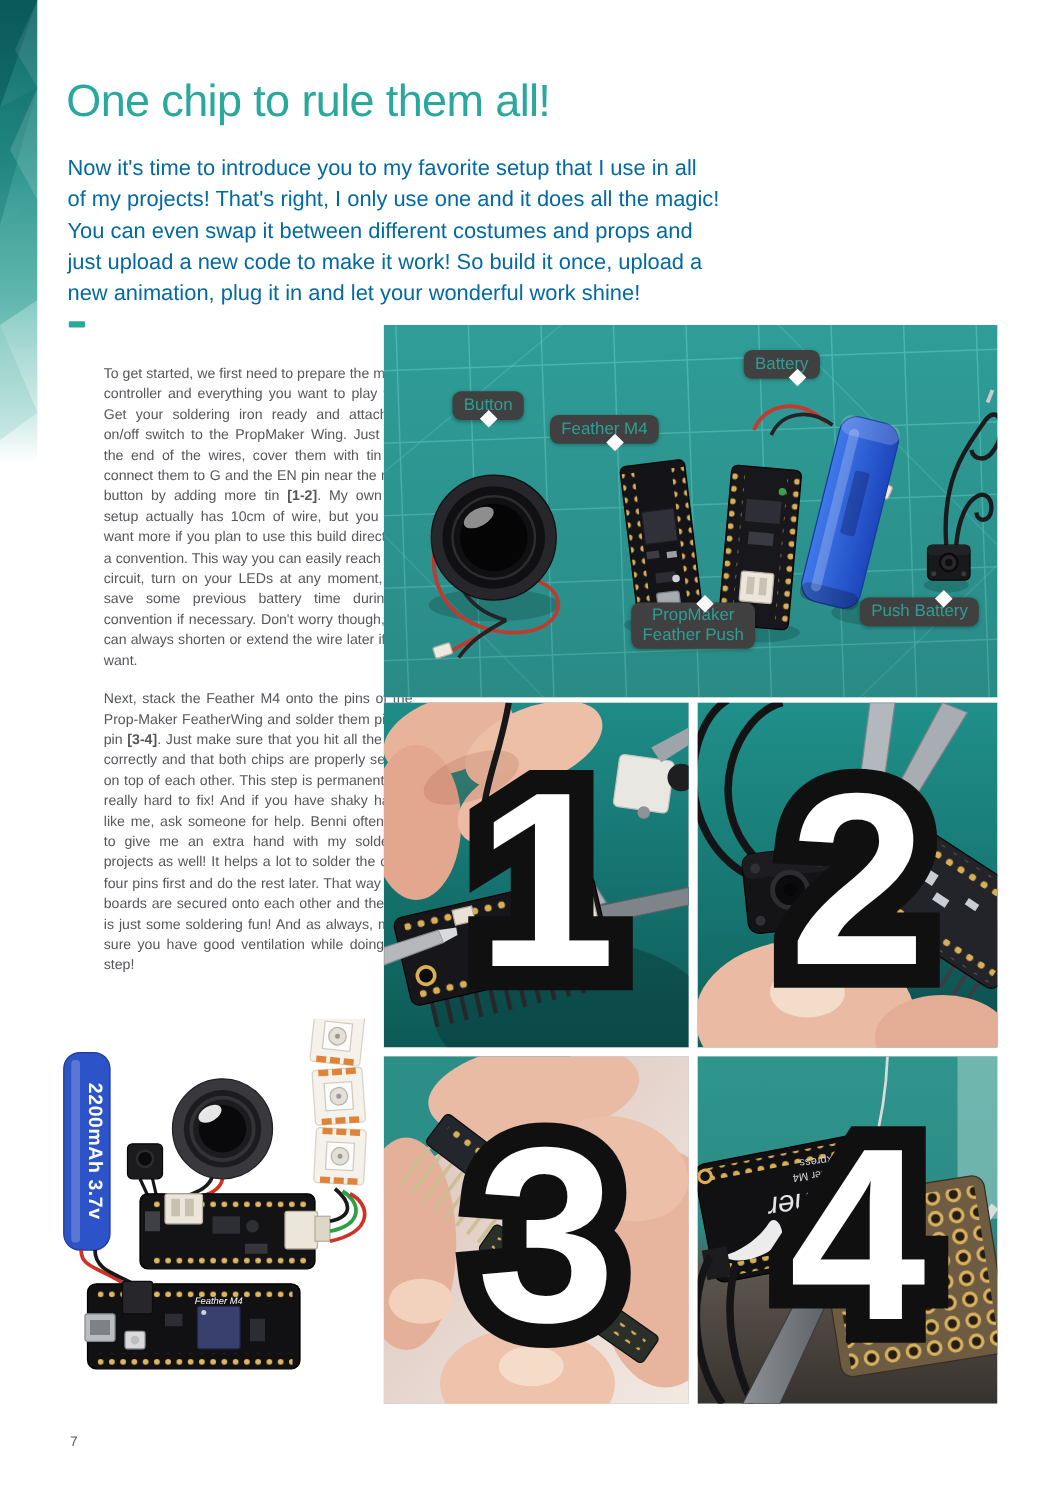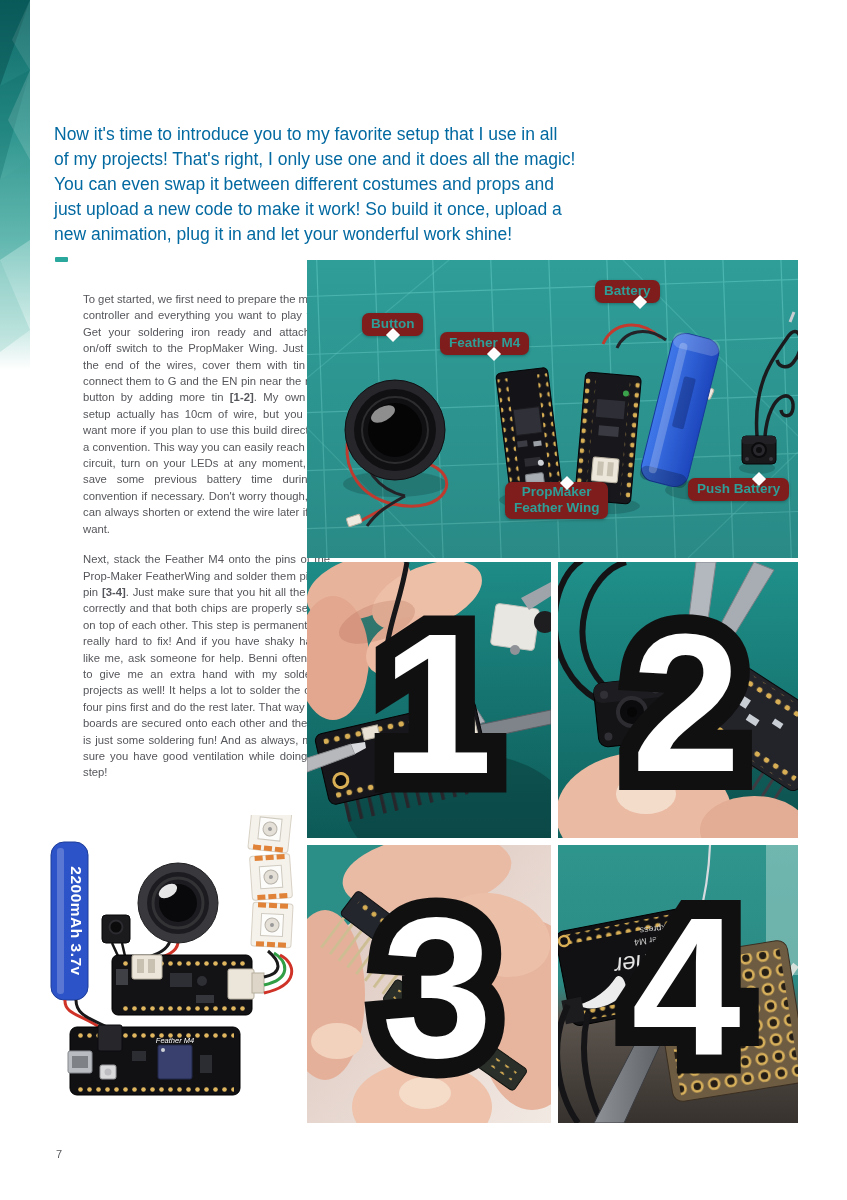--- a/index.html
+++ b/index.html
@@ -17,21 +17,21 @@
   .col .b{font-weight:bold;}
   .ph{position:absolute;overflow:hidden;background:#bfc3c6;}
   .f-main{left:307px;top:260px;width:491px;height:298px;}
   .f1{left:307px;top:562px;width:244px;height:276px;}
   .f2{left:558px;top:562px;width:240px;height:276px;}
   .f3{left:307px;top:845px;width:244px;height:278px;}
   .f4{left:558px;top:845px;width:240px;height:278px;}
   .ph svg{display:block;width:100%;height:100%;}
   .badge{position:absolute;left:8px;top:6px;width:44px;height:44px;}
   .badge text{font-family:"Liberation Sans",sans-serif;}
-  .bubble{position:absolute;background:#7f1d1d;color:#2f9e96;font-weight:bold;
+  .bubble{position:absolute;background:#404040;color:#2f9e96;font-weight:normal;
           font-size:13.5px;line-height:18px;padding:2px 9px 3px;border-radius:7px;
           box-shadow:0 1px 3px rgba(0,30,30,.35);white-space:nowrap;}
   .bubble::after{content:"";position:absolute;width:10px;height:10px;background:#fdfdfd;
                  transform:rotate(45deg);left:50%;margin-left:-5px;}
   .bubble.tail-down::after{bottom:-4px;}
   .bubble.tail-up::after{top:-4px;}
   .bubble.t60::after{left:60%;} .bubble.t70::after{left:70%;}
   .bubble .ln{display:block;text-align:center;line-height:16px;}
   .diagram{position:absolute;left:40px;top:815px;width:262px;height:290px;}
   .pagenum{position:absolute;left:56px;top:1148px;font-size:11px;color:#5a5b5e;}
@@ -54,20 +54,21 @@
     <rect width="30" height="370" fill="url(#stripG)"></rect>
     <polygon points="0,0 30,0 0,86" fill="#064f4f" opacity="0.5"></polygon>
     <polygon points="30,0 30,70 12,40" fill="#ffffff" opacity="0.10"></polygon>
     <polygon points="0,86 30,70 0,180" fill="#0c6b66" opacity="0.32"></polygon>
     <polygon points="30,70 30,160 8,120" fill="#ffffff" opacity="0.14"></polygon>
     <polygon points="0,180 30,160 30,240 0,260" fill="#3aa198" opacity="0.25"></polygon>
     <polygon points="0,260 30,240 30,330" fill="#ffffff" opacity="0.18"></polygon>
     <polygon points="0,260 30,330 0,352" fill="#9ed4cc" opacity="0.4"></polygon>
   </svg>
 
+  <h1 class="title">One chip to rule them all!</h1>
   <p class="intro">Now it's time to introduce you to my favorite setup that I use in all of my projects! That's right, I only use one and it does all the magic! You can even swap it between different costumes and props and just upload a new code to make it work! So build it once, upload a new animation, plug it in and let your wonderful work shine!</p>
   <div class="dash"></div>
 
   <div class="col">
     <p><span>To get started, we first need to prepare the micro-controller and everything you want to play with. Get your soldering iron ready and attach an on/off switch to the PropMaker Wing. Just strip the end of the wires, cover them with tin and connect them to G and the EN pin near the reset button by adding more tin </span><span class="b">[1-2]</span><span>. My own test setup actually has 10cm of wire, but you may want more if you plan to use this build directly at a convention. This way you can easily reach your circuit, turn on your LEDs at any moment, and save some previous battery time during a convention if necessary. Don't worry though, you can always shorten or extend the wire later if you want.</span></p>
     <p><span>Next, stack the Feather M4 onto the pins of the Prop-Maker FeatherWing and solder them pin by pin </span><span class="b">[3-4]</span><span>. Just make sure that you hit all the pins correctly and that both chips are properly seated on top of each other. This step is permanent and really hard to fix! And if you have shaky hands like me, ask someone for help. Benni often has to give me an extra hand with my soldering projects as well! It helps a lot to solder the outer four pins first and do the rest later. That way both boards are secured onto each other and the rest is just some soldering fun! And as always, make sure you have good ventilation while doing this step!</span></p>
   </div>
 
   <figure class="ph f-main" style="margin:0">
     <svg viewBox="0 0 491 298">
@@ -180,21 +181,21 @@
           <circle cx="-12" cy="9" r="2" fill="#38383e"></circle>
             <circle cx="12" cy="9" r="2" fill="#38383e"></circle>
         </g>
       </g>
     </svg>
     <div class="bubble tail-down" style="left:55px;top:53px"><span>Button</span></div>
     <div class="bubble tail-down t60" style="left:133px;top:72px"><span>Feather M4</span></div>
     <div class="bubble tail-down t70" style="left:288px;top:20px"><span>Battery</span></div>
     <div class="bubble tail-up t60" style="left:198px;top:222px">
       <span class="ln">PropMaker</span>
-      <span class="ln">Feather Wing</span>
+      <span class="ln">Feather Push</span>
     </div>
     <div class="bubble tail-up t70" style="left:381px;top:218px"><span>Push Battery</span></div>
   </figure>
 
   <figure class="ph f1" style="margin:0">
     <svg viewBox="0 0 244 276">
       <defs>
         <linearGradient id="p1bg" x1="0" y1="0" x2="0" y2="1">
           <stop offset="0" stop-color="#1e8c87"></stop>
             <stop offset="1" stop-color="#0d5a57"></stop>

